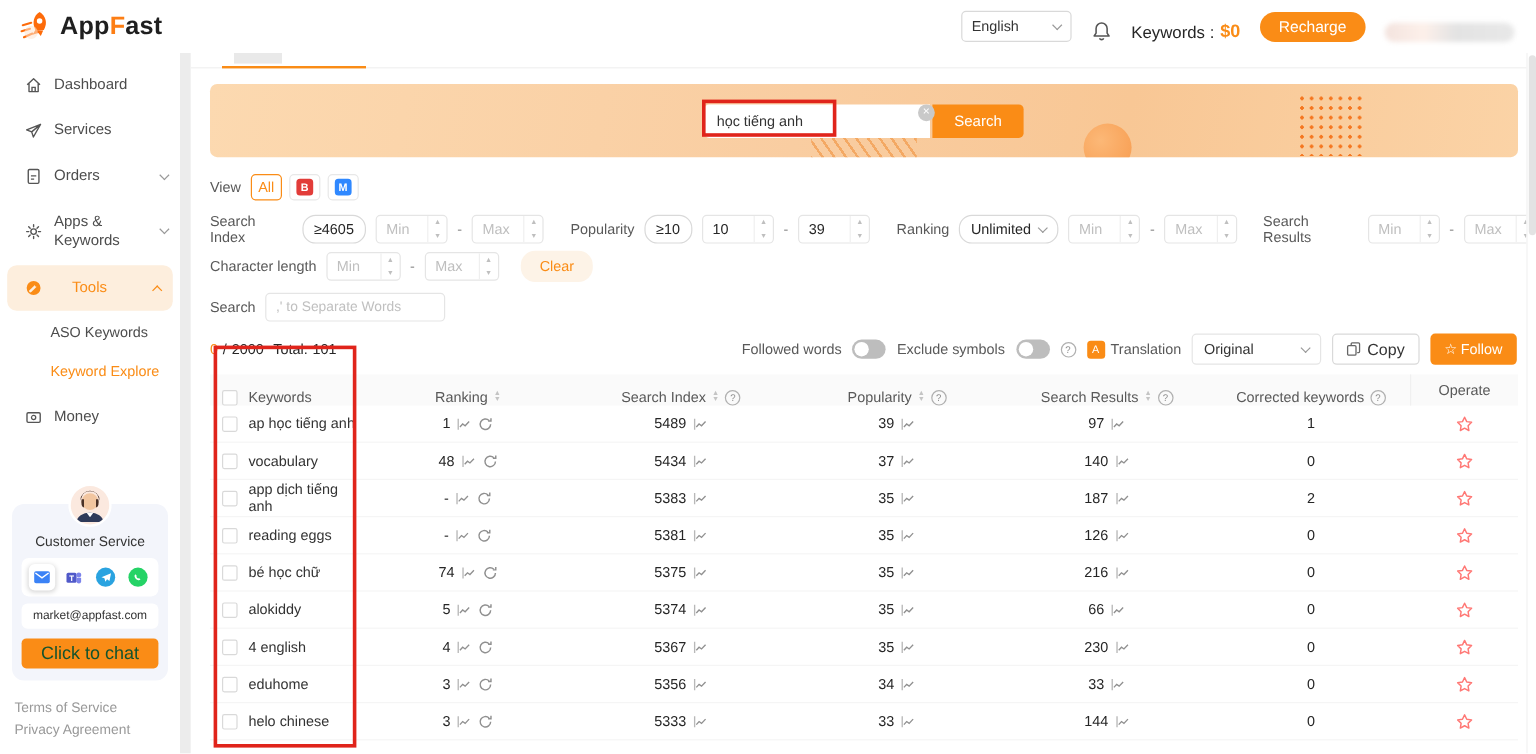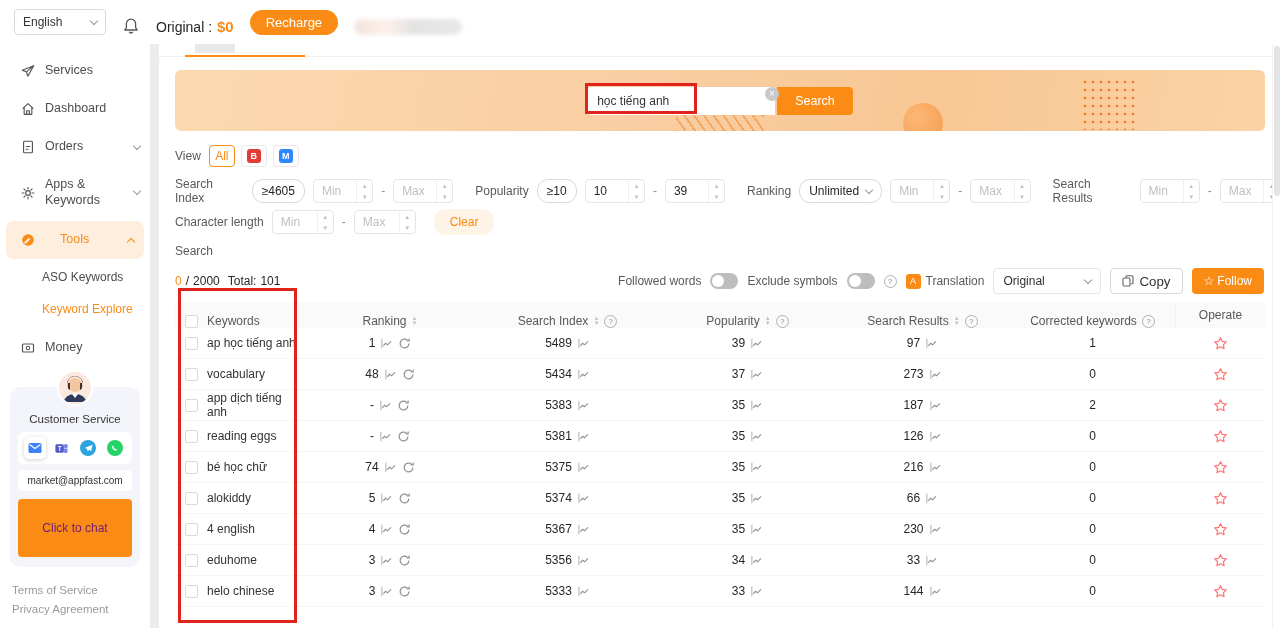--- a/index.html
+++ b/index.html
@@ -48,22 +48,22 @@
   .cs-icons { background:#fff; border-radius:6px; display:flex; justify-content:space-around;
     align-items:center; padding:5px 4px; margin-bottom:6px; }
   .cs-ic { width:22px; height:22px; display:flex; align-items:center; justify-content:center;
     border-radius:5px; cursor:pointer; }
   .cs-ic.sel { box-shadow:0 1px 4px rgba(0,0,0,.18); }
   .cs-mail { background:#fff; }
   .round-ic { width:16px; height:16px; border-radius:50%; display:flex; align-items:center;
     justify-content:center; color:#fff; font-size:9px; }
   .cs-email { background:#fff; border-radius:5px; text-align:center; font-size:10px;
     color:#333; padding:5px 2px; margin-bottom:8px; }
-  .cs-chat { width:100%; background:#fa8c16; border:none; color:#701a75; font-size:12px;
-    padding:22px 0; border-radius:4px; cursor:pointer; }
+  .cs-chat { width:100%; background:#fa8c16; border:none; color:#14532d; font-size:15px;
+    padding:4px 0; border-radius:4px; cursor:pointer; }
   .foot-links { padding:4px 0 10px 12px; color:#999; line-height:1.6; font-size:11.5px; }
   .foot-links div { cursor:pointer; }
 
   
   .tabbar { height:13px; border-bottom:1px solid #f0f0f0; position:relative; }
   .tab-ghost { position:absolute; left:36px; top:0; width:40px; height:9px; background:#e9e9e9; }
   .tab-line { position:absolute; left:26px; bottom:-1px; width:120px; border-bottom:2px solid #fa8c16; }
 
   
   .banner { margin:13px 15px 0 16px; height:61px; border-radius:6px; position:relative;
@@ -153,53 +153,63 @@
 
   
   .anno { position:absolute; border:3px solid #e0241b; pointer-events:none; z-index:50; }
   .anno-search { left:585px; top:83px; width:112px; height:31px; }
   .anno-col { left:178px; top:288px; width:119px; height:335px; }
 </style>
 </head>
 <body>
 
 <div class="hdr">
+  <div class="logo">
+    <svg width="30" height="30" viewBox="0 0 30 30">
+      <path d="M19 3 C24 6 26 12 22.5 18 L15.5 18 C12.5 12 14 6 19 3 Z" fill="#fd6b0a"></path>
+      <circle cx="19" cy="10.5" r="2.3" fill="#fff"></circle>
+      <path d="M15.5 18 L13 22 L18 20.5 L20 23 L22 18.5 Z" fill="#fd6b0a"></path>
+      <path d="M5 14 L12 12 M4 19 L11 17 M6 24 L13 21" stroke="#fd6b0a" stroke-width="1.8" stroke-linecap="round" fill="none"></path>
+      <circle cx="12" cy="20" r="5.5" fill="#fde4cf" opacity=".55"></circle>
+    </svg>
+    <div class="logo-text"><span>App</span><span class="f">F</span><span>ast</span></div>
+  </div>
   <div class="hdr-right">
     <div class="lang-select">
       <span>English</span>
       <span class="chev"></span>
     </div>
     <svg width="18" height="18" viewBox="0 0 18 18" class="icon-btn">
       <path d="M9 2.2 a4.6 4.6 0 0 1 4.6 4.6 V10.6 L15.2 13 H2.8 L4.4 10.6 V6.8 A4.6 4.6 0 0 1 9 2.2 Z" fill="none" stroke="#555" stroke-width="1.3" stroke-linejoin="round"></path>
       <path d="M7.3 14.8 a1.8 1.8 0 0 0 3.4 0" fill="none" stroke="#555" stroke-width="1.3"></path>
     </svg>
     <div class="balance">
-      <span>Original :</span>
+      <span>Keywords :</span>
         <b>$0</b>
     </div>
     <button class="pill-btn">Recharge</button>
     <div class="censored"></div>
   </div>
 </div>
 
 <div class="below">
 
   <div class="side">
-    <div class="nav-item">
-      <svg width="16" height="16" viewBox="0 0 18 18">
-          <path d="M15.5 3 L2.5 8.2 L7.2 10 L8.8 14.8 L15.5 3 Z M7.2 10 L15.5 3" fill="none" stroke="#555" stroke-width="1.3" stroke-linejoin="round"></path>
-        </svg>
-      <span class="lbl">Services</span>
-    </div>
     <div class="nav-item">
       <svg width="16" height="16" viewBox="0 0 18 18">
           <path d="M3 8.5 L9 3 L15 8.5 M4.7 7.2 V15 H13.3 V7.2" fill="none" stroke="#555" stroke-width="1.3" stroke-linejoin="round"></path>
           <path d="M7.5 15 V11 h3 v4" fill="none" stroke="#555" stroke-width="1.3"></path>
         </svg>
       <span class="lbl">Dashboard</span>
+    </div>
+    <div class="nav-item">
+      <svg width="16" height="16" viewBox="0 0 18 18">
+          <path d="M15.5 3 L2.5 8.2 L7.2 10 L8.8 14.8 L15.5 3 Z M7.2 10 L15.5 3" fill="none" stroke="#555" stroke-width="1.3" stroke-linejoin="round"></path>
+        </svg>
+      <span class="lbl">Services</span>
     </div>
     <div class="nav-item">
       <svg width="16" height="16" viewBox="0 0 18 18">
           <rect x="4" y="2.5" width="10" height="13" rx="1.2" fill="none" stroke="#555" stroke-width="1.3"></rect>
           <path d="M6.5 11.5 h3 M6.5 8.5 h5" stroke="#555" stroke-width="1.2"></path>
         </svg>
       <span class="lbl">Orders</span>
       <span class="chev"></span>
     </div>
     <div class="nav-item">
@@ -403,20 +413,21 @@
           <span class="arr">
             <span>▲</span>
             <span>▼</span>
           </span>
         </div>
       <button class="clear-btn">Clear</button>
     </div>
 
     <div class="frow srow">
       <span class="lab">Search</span>
+      <input class="sep-input" placeholder=",' to Separate Words" style="">
     </div>
 
     <div class="count-row">
       <div class="count-left">
         <span class="sel-cnt">0</span>
         <span>/</span>
         <span>2000</span>
         <span style="margin-left:4px">Total:</span>
         <span>101</span>
       </div>
@@ -562,21 +573,21 @@
               </svg>
     </div>
     <div class="c4 cc">
       <span class="num">37</span>
       <svg class="icon-btn" width="13" height="13" viewBox="0 0 14 14">
                 <path d="M2 2 V12" stroke="#b8b8b8" stroke-width="1.2" fill="none"></path>
                 <path d="M3.5 9.5 L6 6.8 L8.2 8.4 L11.8 4.6" stroke="#909090" stroke-width="1.2" fill="none"></path>
               </svg>
     </div>
     <div class="c5 cc">
-      <span class="num">273</span>
+      <span class="num">140</span>
       <svg class="icon-btn" width="13" height="13" viewBox="0 0 14 14">
                 <path d="M2 2 V12" stroke="#b8b8b8" stroke-width="1.2" fill="none"></path>
                 <path d="M3.5 9.5 L6 6.8 L8.2 8.4 L11.8 4.6" stroke="#909090" stroke-width="1.2" fill="none"></path>
               </svg>
     </div>
     <div class="c6 cc">
       <span class="num">0</span>
     </div>
     <div class="c7 cc">
       <svg class="icon-btn" width="15" height="15" viewBox="0 0 16 16">

